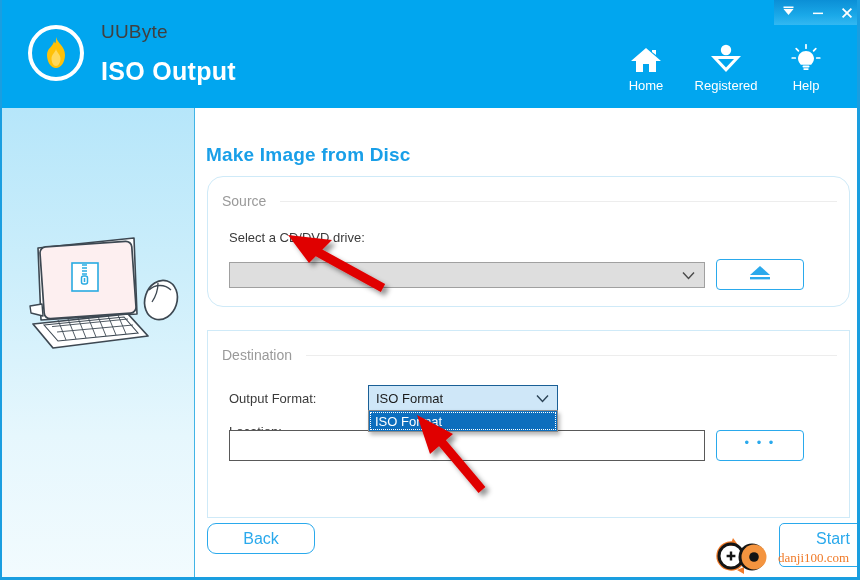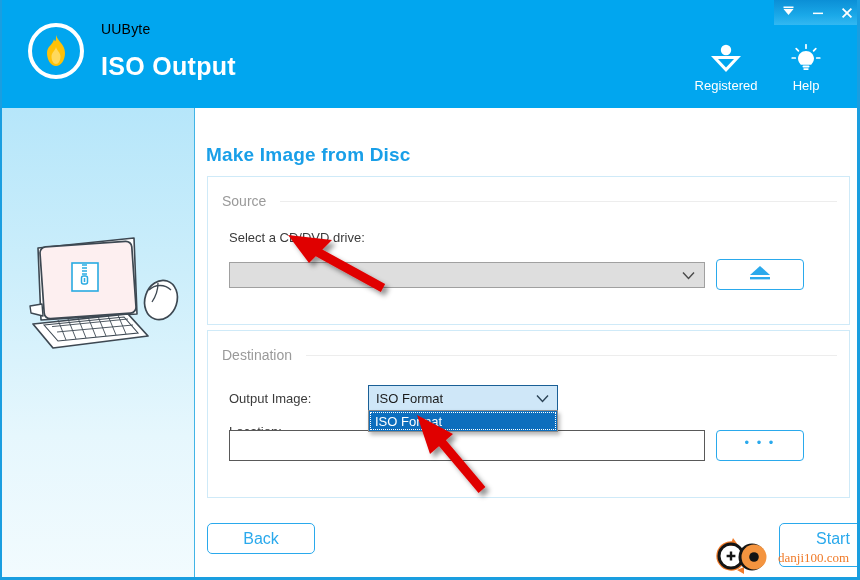--- a/index.html
+++ b/index.html
@@ -64,22 +64,22 @@
     display: flex;
     align-items: center;
     justify-content: center;
     position: relative;
   }
   .brand-text {
     margin-left: 17px;
     line-height: 1;
   }
   .brand-sub {
-    color: #000000;
-    font-size: 14px;
+    color: #404040;
+    font-size: 19px;
     letter-spacing: 0.2px;
     margin-bottom: 18px;
   }
   .brand-main {
     color: #ffffff;
     font-size: 25px;
     font-weight: bold;
     letter-spacing: 0.3px;
   }
 
@@ -141,22 +141,22 @@
   }
 
   .panel {
     position: absolute;
     left: 11px;
     width: 643px;
     box-sizing: border-box;
     border: 1px solid #cfeaf8;
     background: #ffffff;
   }
-  #panel-source { top: 68px; height: 149px; }
-  #panel-destination { top: 222px; height: 168px; }
+  #panel-source { top: 68px; height: 131px; border-radius: 16px; }
+  #panel-destination { top: 222px; height: 188px; }
 
   .group-head {
     position: absolute;
     left: 0; top: 16px;
     width: 100%;
     display: flex;
     align-items: center;
   }
   .group-label {
     margin-left: 14px;
@@ -267,21 +267,21 @@
     background: #ffffff;
     border: 1px solid #2aa9ec;
     border-radius: 5px;
     box-sizing: border-box;
     display: flex;
     align-items: center;
     justify-content: center;
     color: #2aa9ec;
     font-size: 16px;
   }
-  #back-button { left: 11px; top: 415px; width: 108px; height: 31px; }
+  #back-button { left: 11px; top: 415px; width: 108px; height: 31px; border-radius: 9px; }
   #start-button { left: 572px; top: 415px; width: 108px; height: 44px; margin-left: 11px; }
   #start-button .lbl { position: relative; top: -6px; }
 
   
   .arrow-layer {
     position: absolute;
     left: 0; top: 0;
     width: 860px; height: 580px;
     pointer-events: none;
     z-index: 20;
@@ -345,20 +345,29 @@
         </svg>
       </div>
       <div class="brand-text">
         <div class="brand-sub">UUByte</div>
         <div class="brand-main">ISO Output</div>
       </div>
     </div>
 
     <div class="header-actions">
 
+      <div class="hdr-item">
+        <div class="hdr-icon">
+          <svg width="32" height="28" viewBox="0 0 32 28">
+            <path d="M16,2 L31,15 L26,15 L26,26 L19,26 L19,18 L13,18 L13,26 L6,26 L6,15 L1,15 Z" fill="#ffffff"></path>
+            <path d="M22,4 L26,4 L26,9 L22,6 Z" fill="#ffffff"></path>
+          </svg>
+        </div>
+        <div class="hdr-label">Home</div>
+      </div>
 
       <div class="hdr-item">
         <div class="hdr-icon">
           <svg width="34" height="30" viewBox="0 0 34 30">
             <circle cx="17" cy="6" r="5.2" fill="#ffffff"></circle>
             <path d="M2,12 L32,12 L17,28 Z" fill="#ffffff"></path>
             <path d="M9,15 L25,15 L17,23.5 Z" fill="#01a6ef"></path>
           </svg>
         </div>
         <div class="hdr-label">Registered</div>
@@ -450,21 +459,21 @@
         </span>
       </div>
     </div>
 
     <div class="panel" id="panel-destination">
       <div class="group-head">
         <div class="group-label">Destination</div>
         <div class="group-rule"></div>
       </div>
 
-      <div class="field-label" style="left:21px; top:60px;">Output Image:</div>
+      <div class="field-label" style="left:21px; top:60px;">Output Format:</div>
 
       <div class="format-select">
         <span class="sel-text">ISO Format</span>
         <span class="chev">
           <svg width="13" height="9" viewBox="0 0 13 9">
             <path d="M1,1.5 L6.5,7.5 L12,1.5" fill="none" stroke="#2b4356" stroke-width="1.4"></path>
           </svg>
         </span>
       </div>
 

